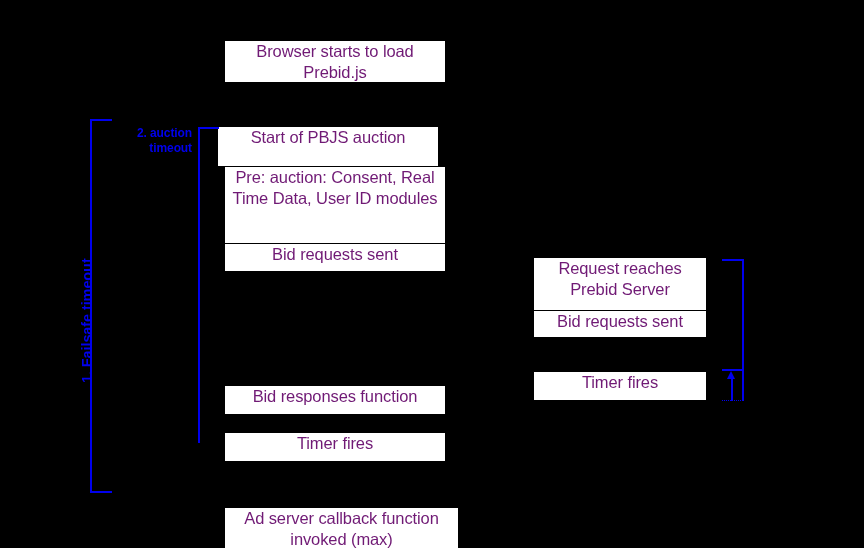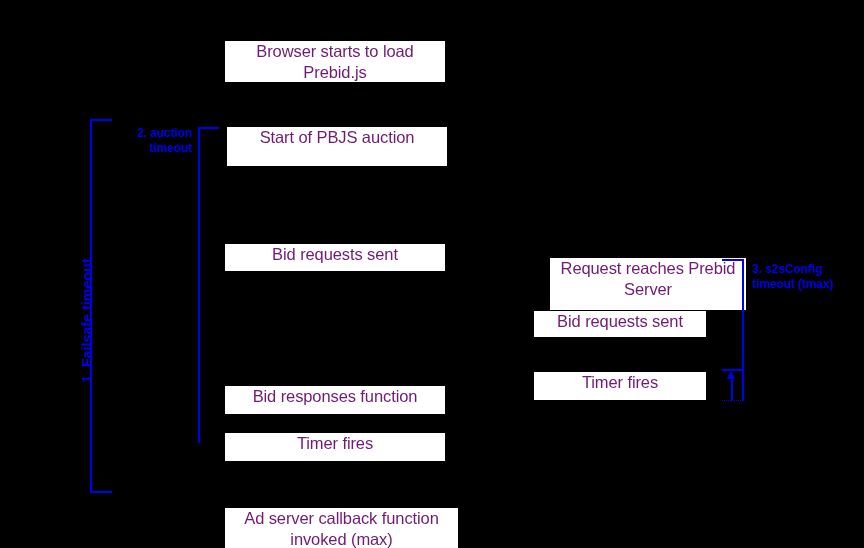--- a/index.html
+++ b/index.html
@@ -91,42 +91,45 @@
 </style>
 </head>
 <body>
 
 <div id="canvas">
 
   <div class="box" style="left:225px; top:41px; width:220px; height:41px;">
     <span>Browser starts to load Prebid.js</span>
   </div>
 
-  <div class="box" style="left:227px; top:127px; width:220px; height:39px;">
+  <div class="box" style="left:218px; top:127px; width:220px; height:39px;">
     <span>Start of PBJS auction</span>
   </div>
 
+  <div class="box div-top" style="left:225px; top:166px; width:220px; height:77px;">
+    <span>Pre: auction: Consent, Real Time Data, User ID modules</span>
+  </div>
 
   <div class="box div-top" style="left:225px; top:243px; width:220px; height:28px;">
     <span>Bid requests sent</span>
   </div>
 
   <div class="box" style="left:225px; top:386px; width:220px; height:28px;">
     <span>Bid responses function</span>
   </div>
 
   <div class="box" style="left:225px; top:433px; width:220px; height:28px;">
     <span>Timer fires</span>
   </div>
 
   <div class="box" style="left:225px; top:508px; width:233px; height:45px;">
     <span>Ad server callback function invoked (max)</span>
   </div>
 
-  <div class="box" style="left:534px; top:258px; width:196px; height:52px;margin-left:16px;">
+  <div class="box" style="left:534px; top:258px; width:172px; height:52px;">
     <span>Request reaches Prebid Server</span>
   </div>
 
   <div class="box div-top" style="left:534px; top:310px; width:172px; height:27px;">
     <span>Bid requests sent</span>
   </div>
 
   <div class="box" style="left:534px; top:372px; width:172px; height:28px;">
     <span>Timer fires</span>
   </div>
@@ -143,23 +146,20 @@
   <div class="vline" style="left:198px; top:127px; height:316px;"></div>
 
   <div class="blue-label right-align" style="left:104px; top:126px; width:88px;">
     <span>2. auction timeout</span>
   </div>
 
   <div class="hline" style="left:722px; top:259px; width:22px;"></div>
   <div class="vline" style="left:742px; top:259px; height:112px;"></div>
   <div class="hline" style="left:722px; top:369px; width:22px;"></div>
 
-  <div class="blue-label" style="left:752px; top:262px; width:110px;">
-    <span>3. s2sConfig timeout (tmax)</span>
-  </div>
 
   <div class="vline" style="left:742px; top:369px; height:32px;"></div>
   <div class="dotline" style="left:722px; top:400px; width:21px;"></div>
   <div class="vline" style="left:731px; top:377px; height:24px;"></div>
   <div class="arrow-up" style="left:727px; top:371px;"></div>
 
 
 </div>
 
 </body></html>

